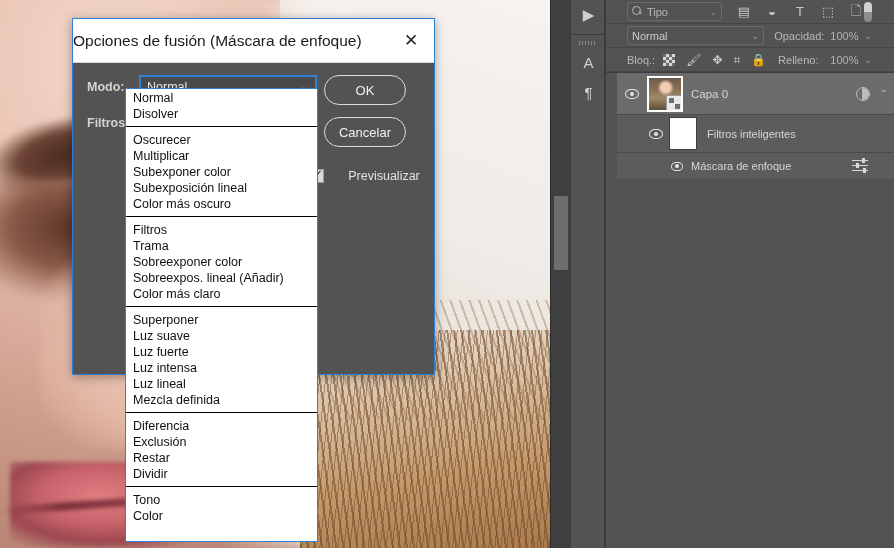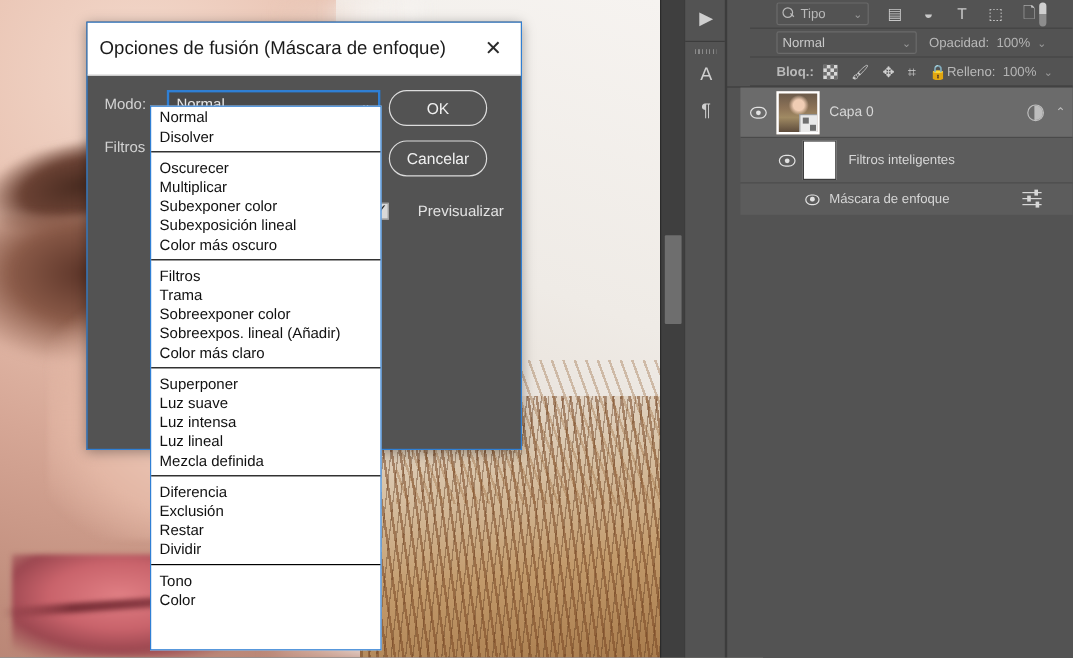--- a/index.html
+++ b/index.html
@@ -110,21 +110,21 @@
   .icon-dock .grip i {
     display: block; width: 18px; height: 4px;
     background: repeating-linear-gradient(90deg, #8a8a8a 0 1px, transparent 1px 3px);
   }
 
   
   .layers-panel {
     position: absolute; left: 605px; top: 0; width: 289px; height: 548px;
     background: #535353;
   }
-  .lp-row { display: flex; align-items: center; height: 24px; padding: 0 22px; margin-left: 20px; }
+  .lp-row { display: flex; align-items: center; height: 24px; padding: 0 22px; }
   .lp-filter { border-bottom: 1px solid #444; }
   .filter-select {
     display: flex; align-items: center; width: 126px; height: 19px;
     background: #535353; border: 1px solid #6b6b6b; border-radius: 2px;
     padding: 0 4px; color: #b9b9b9; font-size: 11px; gap: 4px;
   }
   .filter-select .lbl { flex: 1; }
   .mag { width: 11px; height: 11px; position: relative; display:inline-block; }
   .mag::before {
     content:""; position:absolute; left:0; top:0; width:7px; height:7px;
@@ -147,21 +147,21 @@
   .blend-select {
     display:flex; align-items:center; width: 170px; height: 19px;
     background: #535353; border: 1px solid #6b6b6b; border-radius: 2px;
     padding: 0 4px; color: #c9c9c9; font-size: 11px;
   }
   .blend-select .lbl { flex: 1; }
   .op-label { color:#b9b9b9; font-size: 11px; margin-left: 10px; }
   .op-value { color:#b3b3b3; font-size: 11px; margin-left: 6px; width: 34px; text-align:right; }
 
   .lp-lock { border-bottom: 1px solid #444; }
-  .lock-label { color:#b9b9b9; font-size: 11px; margin-right: 8px; font-weight: bold; }
+  .lock-label { color:#b9b9b9; font-size: 11px; margin-right: 8px; }
   .lock-icons { display:flex; align-items:center; gap: 11px; color:#cfcfcf; font-size: 12px; }
   .checker {
     width: 12px; height: 12px;
     background:
       conic-gradient(#d8d8d8 0 25%, #6d6d6d 0 50%, #d8d8d8 0 75%, #6d6d6d 0);
     background-size: 6px 6px;
   }
   .fill-label { color:#b9b9b9; font-size: 11px; margin-left: auto; }
   .fill-value { color:#b3b3b3; font-size: 11px; margin-left: 6px; width: 34px; text-align:right; }
 
@@ -255,32 +255,32 @@
   .panel-divider { position:absolute; left:605px; top:0; width:1px; height:548px; background:#3c3c3c; }
 
   
   .dialog {
     position: absolute; left: 72px; top: 18px; width: 363px; height: 357px;
     background: #535353; border: 1px solid #2f7fd4;
     box-shadow: 0 2px 10px rgba(0,0,0,0.35);
   }
   .dlg-title {
     height: 44px; background: #ffffff; display:flex; align-items:center;
-    padding: 0 10px 0 10px; border-bottom: 1px solid #d8d8d8;
+    padding: 0 10px 0 0; border-bottom: 1px solid #d8d8d8;
   }
   .dlg-title .t { flex:1; font-size: 15.5px; color: #1a1a1a; }
   .dlg-close {
     width: 26px; height: 26px; display:flex; align-items:center; justify-content:center;
     color:#2b2b2b; font-size: 17px; line-height:1;
   }
   .dlg-body { position: relative; height: 311px; padding: 12px 14px; }
 
   .row-mode { display:flex; align-items:center; height: 23px; }
   .row-opacity { display:flex; align-items:center; height: 23px; margin-top: 13px; }
-  .dlg-label { color:#d2d2d2; font-size: 12.5px; width: 52px; }
+  .dlg-label { color:#d2d2d2; font-size: 12.5px; width: 52px; font-weight: bold; }
   .mode-select {
     width: 178px; height: 23px; background:#494949; border: 2px solid #2f7fd4;
     display:flex; align-items:center; padding: 0 6px; color:#e6e6e6; font-size: 12.5px;
   }
   .mode-select .lbl { flex:1; }
   .mode-select .cv { color:#cfcfcf; font-size: 10px; }
 
   .preview-thumb {
     position:absolute; left: 78px; top: 127px; width: 47px; height: 228px;
     background:
@@ -495,20 +495,21 @@
       <div class="dd-item">Color más oscuro</div>
       <div class="dd-sep"></div>
       <div class="dd-item">Filtros</div>
       <div class="dd-item">Trama</div>
       <div class="dd-item">Sobreexponer color</div>
       <div class="dd-item">Sobreexpos. lineal (Añadir)</div>
       <div class="dd-item">Color más claro</div>
       <div class="dd-sep"></div>
       <div class="dd-item">Superponer</div>
       <div class="dd-item">Luz suave</div>
+      <div class="dd-item">Luz fuerte</div>
       <div class="dd-item">Luz intensa</div>
       <div class="dd-item">Luz lineal</div>
       <div class="dd-item">Mezcla definida</div>
       <div class="dd-sep"></div>
       <div class="dd-item">Diferencia</div>
       <div class="dd-item">Exclusión</div>
       <div class="dd-item">Restar</div>
       <div class="dd-item">Dividir</div>
       <div class="dd-sep"></div>
       <div class="dd-item">Tono</div>

